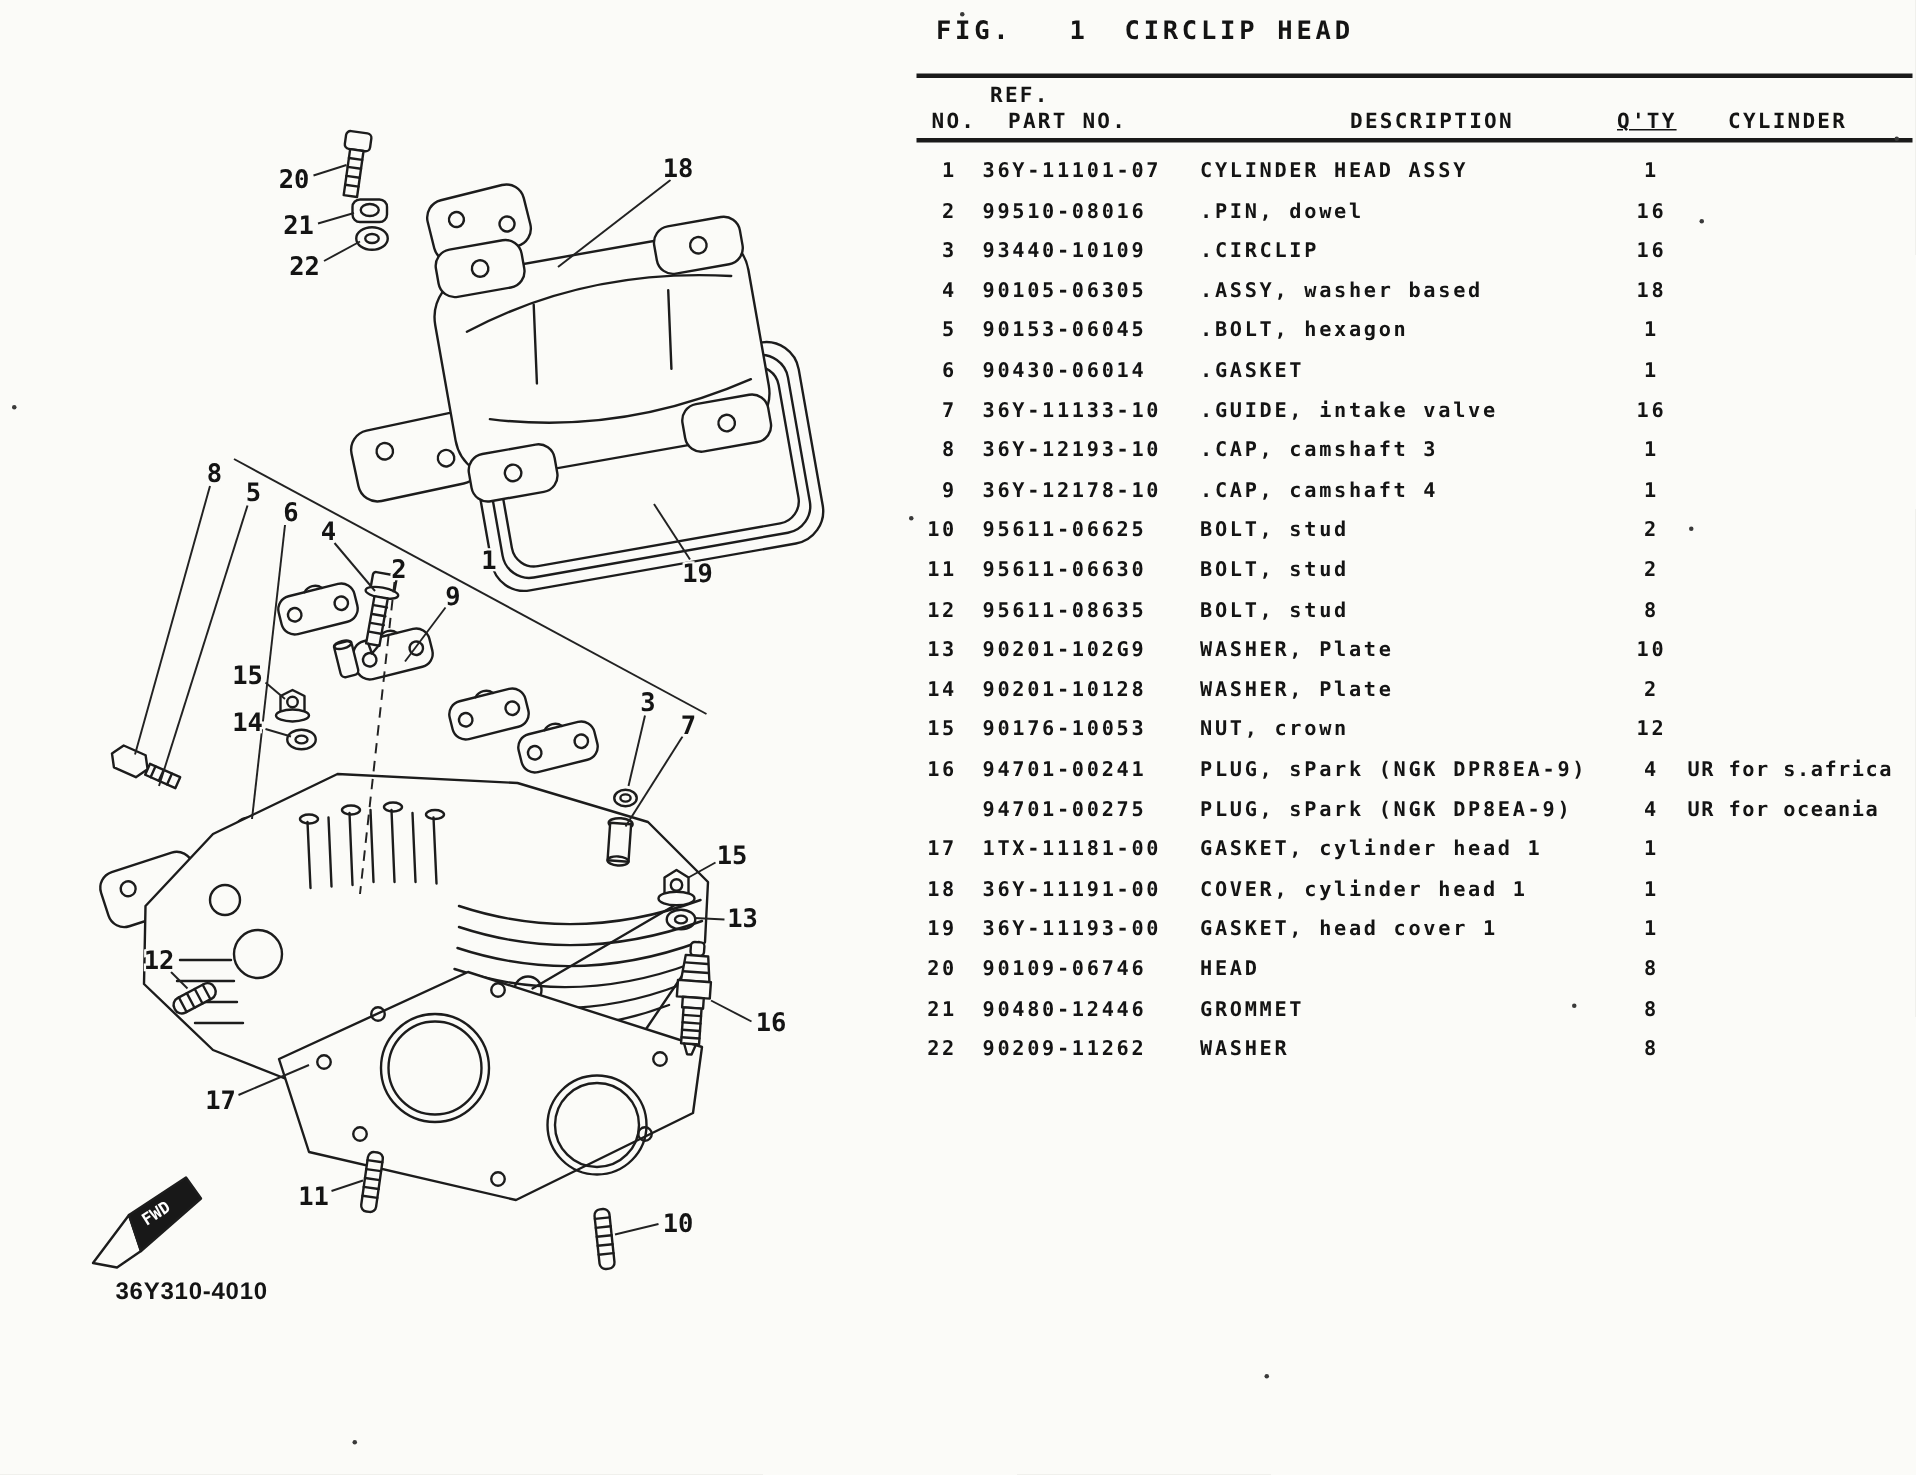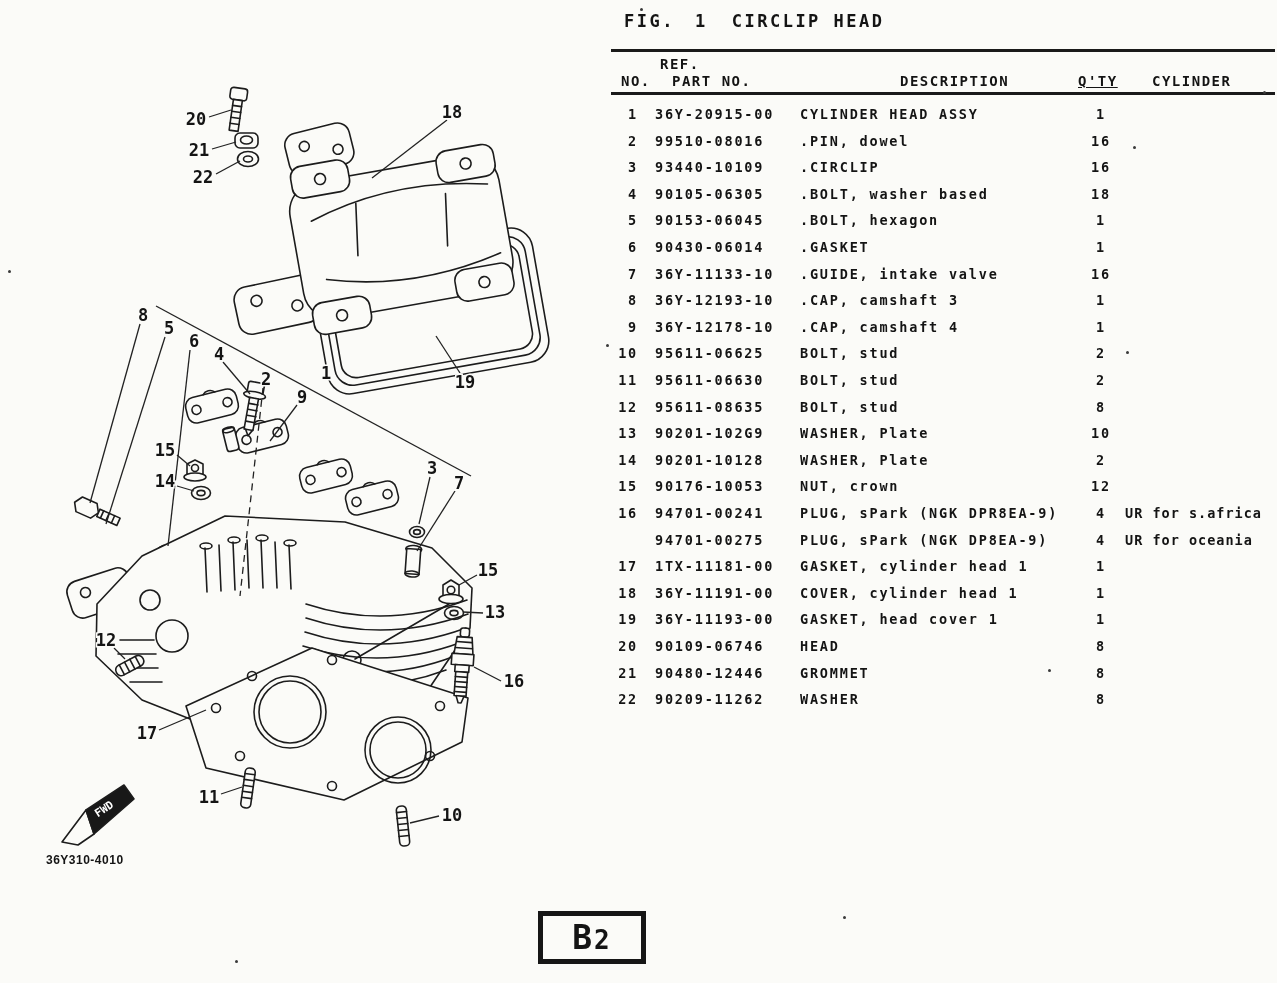--- a/index.html
+++ b/index.html
@@ -1,41 +1,41 @@
 <!DOCTYPE html>
 <html><head>
 <meta charset="utf-8">
 <style>
   html,body{margin:0;padding:0;background:#e8e8e4;}
   .page{position:relative;width:1277px;height:983px;background:#fbfbf8;color:#141414;
         font-family:"DejaVu Sans Mono",monospace;overflow:hidden;}
   
   #fig-title{position:absolute;left:624px;top:11px;font-size:17px;font-weight:bold;letter-spacing:2.5px;white-space:nowrap;}
-  #fig-title .t-label{margin-right:20px;}
+  #fig-title .t-label{margin-right:38px;}
   #fig-title .t-num{margin-right:24px;}
   
   .rule{position:absolute;background:#1a1a1a;height:3px;}
   #rule-top{left:611px;top:49px;width:664px;}
   #rule-mid{left:611px;top:92px;width:664px;}
   .hcell{position:absolute;font-size:14px;font-weight:bold;letter-spacing:1.5px;white-space:nowrap;}
   #h-ref1{left:612px;top:56px;padding-left:48px;}
   #h-ref2{left:621px;top:73px;}
   #h-part{left:672px;top:73px;}
   #h-desc{left:872px;top:73px;padding-left:28px;}
   #h-qty{left:1078px;top:73px;text-decoration:underline;}
   #h-rem{left:1152px;top:73px;}
   .trow{position:absolute;left:0;width:100%;height:20px;font-size:13.5px;font-weight:bold;letter-spacing:1.8px;white-space:nowrap;}
   .c-ref{position:absolute;left:608px;width:30px;text-align:right;}
   .c-part{position:absolute;left:655px;}
   .c-desc{position:absolute;left:800px;}
   .c-qty{position:absolute;left:1078px;width:46px;text-align:center;}
   .c-rem{position:absolute;left:1125px;letter-spacing:1px;}
   
-  #drawing-number{position:absolute;left:46px;top:853px;font-family:"Liberation Sans",sans-serif;
-                  font-size:12px;font-weight:bold;letter-spacing:0.5px;}
+  #drawing-number{position:absolute;left:77px;top:853px;font-family:"Liberation Sans",sans-serif;
+                  font-size:16px;font-weight:bold;letter-spacing:0.5px;}
   #b2-box{position:absolute;left:538px;top:911px;width:98px;height:43px;border:5px solid #161616;
           display:flex;align-items:center;justify-content:center;background:#fbfbf8;}
   #b2-box .code{font-size:26px;font-weight:bold;letter-spacing:2px;line-height:1;}
   #b2-box .code::first-letter{font-size:33px;}
   
   #diagram{position:absolute;left:0;top:0;}
   #art *{vector-effect:non-scaling-stroke;}
   #callouts text{font-family:"DejaVu Sans Mono",monospace;font-size:17px;font-weight:bold;fill:#141414;
                  text-anchor:middle;paint-order:stroke;stroke:#fbfbf8;stroke-width:3px;}
   #callouts line{stroke:#222;stroke-width:1.3px;}
@@ -299,21 +299,21 @@
     <div id="h-ref1" class="hcell">REF.</div>
     <div id="h-ref2" class="hcell">NO.</div>
     <div id="h-part" class="hcell">PART NO.</div>
     <div id="h-desc" class="hcell">DESCRIPTION</div>
     <div id="h-qty" class="hcell">Q'TY</div>
     <div id="h-rem" class="hcell">CYLINDER</div>
     <div id="rule-mid" class="rule"></div>
     <div id="table-rows">
         <div class="trow" style="top: 106px;">
           <span class="c-ref">1</span>
-          <span class="c-part">36Y-20915-00</span>
+          <span class="c-part">36Y-11101-07</span>
           <span class="c-desc">CYLINDER HEAD ASSY</span>
           <span class="c-qty">1</span>
           <span class="c-rem"></span>
         </div>
         <div class="trow" style="top: 132.6px;">
           <span class="c-ref">2</span>
           <span class="c-part">99510-08016</span>
           <span class="c-desc">.PIN, dowel</span>
           <span class="c-qty">16</span>
           <span class="c-rem"></span>
@@ -321,21 +321,21 @@
         <div class="trow" style="top: 159.2px;">
           <span class="c-ref">3</span>
           <span class="c-part">93440-10109</span>
           <span class="c-desc">.CIRCLIP</span>
           <span class="c-qty">16</span>
           <span class="c-rem"></span>
         </div>
         <div class="trow" style="top: 185.8px;">
           <span class="c-ref">4</span>
           <span class="c-part">90105-06305</span>
-          <span class="c-desc">.BOLT, washer based</span>
+          <span class="c-desc">.ASSY, washer based</span>
           <span class="c-qty">18</span>
           <span class="c-rem"></span>
         </div>
         <div class="trow" style="top: 212.4px;">
           <span class="c-ref">5</span>
           <span class="c-part">90153-06045</span>
           <span class="c-desc">.BOLT, hexagon</span>
           <span class="c-qty">1</span>
           <span class="c-rem"></span>
         </div>
@@ -462,23 +462,20 @@
           <span class="c-ref">22</span>
           <span class="c-part">90209-11262</span>
           <span class="c-desc">WASHER</span>
           <span class="c-qty">8</span>
           <span class="c-rem"></span>
         </div>
       </div>
   </div>
 
   <div id="drawing-number">36Y310-4010</div>
-  <div id="b2-box">
-    <span class="code">B2</span>
-  </div>
 
   <div class="speck" style="left:640px;top:8px"></div>
   <div class="speck" style="left:8px;top:270px"></div>
   <div class="speck" style="left:1126px;top:351px"></div>
   <div class="speck" style="left:843px;top:916px"></div>
   <div class="speck" style="left:235px;top:960px"></div>
   <div class="speck" style="left:1048px;top:669px"></div>
   <div class="speck" style="left:606px;top:344px"></div>
   <div class="speck" style="left:1263px;top:91px"></div>
   <div class="speck" style="left:1133px;top:146px"></div>

